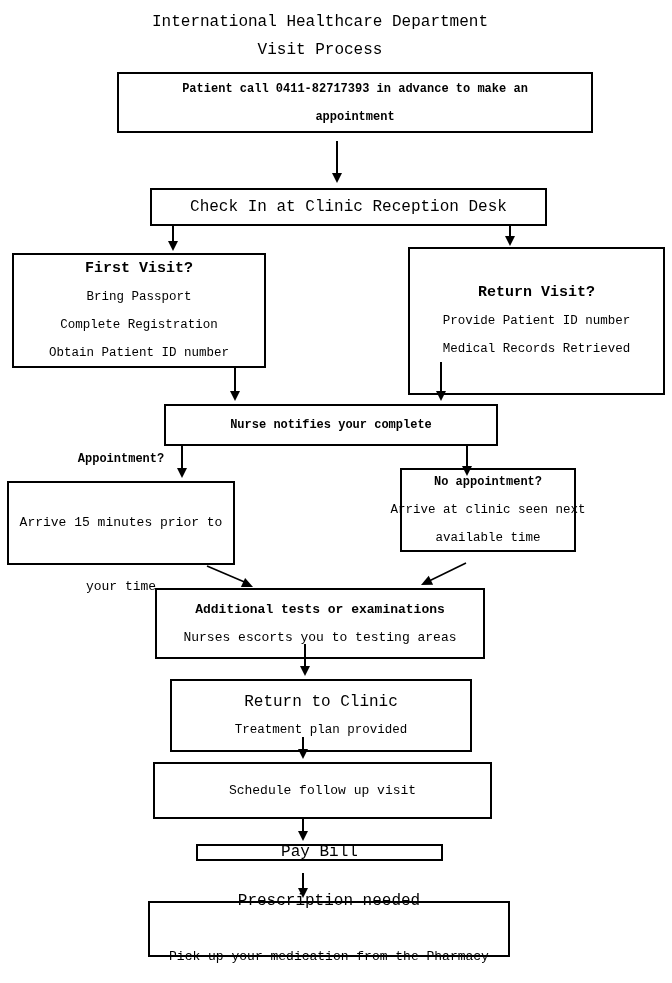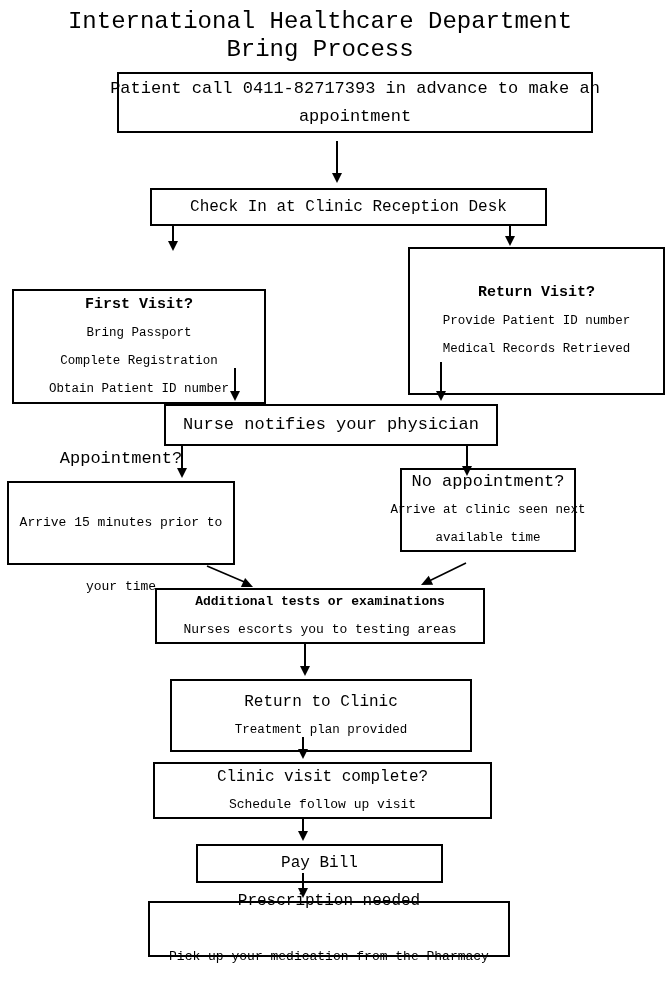--- a/index.html
+++ b/index.html
@@ -3,30 +3,30 @@
 <meta charset="utf-8">
 <style>
   html, body { margin:0; padding:0; background:#ffffff; }
   .canvas {
     position:relative; width:672px; height:983px; background:#ffffff;
     font-family:"Liberation Mono","DejaVu Sans Mono",monospace; color:#000000;
     overflow:hidden;
   }
   .title {
     position:absolute; left:0; top:8px; width:640px; text-align:center;
-    font-size:24px; line-height:28px; white-space:nowrap;
+    font-size:16px; line-height:28px; white-space:nowrap;
   }
   .node {
     position:absolute; box-sizing:border-box; border:2px solid #000000;
     background:#ffffff; display:flex; flex-direction:column;
     justify-content:center; align-items:center; text-align:center;
   }
   .node > div { line-height:28px; white-space:nowrap; }
   .call-line { line-height:27px; }
-  .h-sm  { font-weight:normal; font-size:17px;text-align:right; }
+  .h-sm  { font-weight:bold; font-size:12px;text-align:right; }
   .h-md  { font-weight:bold; font-size:15px; }
   .h-xs  { font-weight:bold; font-size:13px; }
   .h-lg  { font-size:16px; }
   .body    { font-size:13px; }
   .body-sm { font-size:12.5px; }
   .varrow { position:absolute; }
   .varrow .shaft { position:absolute; top:0; left:50%; margin-left:-1px; width:2px; background:#000000; }
   .varrow .tip {
     position:absolute; bottom:0; left:50%; margin-left:-5px; width:0; height:0;
     border-left:5px solid transparent; border-right:5px solid transparent;
@@ -34,77 +34,76 @@
   }
   svg.diag { position:absolute; left:0; top:0; pointer-events:none; }
 </style>
 </head>
 <body>
 
 <div class="canvas">
 
   <div class="title">
     <div>International Healthcare Department</div>
-    <div>Bring Process</div>
+    <div>Visit Process</div>
   </div>
 
   <div class="node" style="left:117px; top:72px; width:476px; height:61px;">
     <div class="h-sm call-line">Patient call 0411-82717393 in advance to make an</div>
     <div class="h-sm call-line">appointment</div>
   </div>
 
   <div class="node" style="left:150px; top:188px; width:397px; height:38px;text-align:right;">
     <div class="h-lg">Check In at Clinic Reception Desk</div>
   </div>
 
-  <div class="node" style="left:12px; top:253px; width:254px; height:115px;margin-top:36px;">
+  <div class="node" style="left:12px; top:253px; width:254px; height:115px;">
     <div class="h-md">First Visit?</div>
     <div class="body-sm">Bring Passport</div>
     <div class="body-sm">Complete Registration</div>
     <div class="body-sm">Obtain Patient ID number</div>
   </div>
 
   <div class="node" style="left:408px; top:247px; width:257px; height:148px;">
     <div class="h-md">Return Visit?</div>
     <div class="body-sm">Provide Patient ID number</div>
     <div class="body-sm">Medical Records Retrieved</div>
   </div>
 
   <div class="node" style="left:164px; top:404px; width:334px; height:42px;">
-    <div class="h-sm">Nurse notifies your physician</div>
+    <div class="h-sm">Nurse notifies your complete</div>
   </div>
 
   <div class="node" style="left:7px; top:481px; width:228px; height:84px;gap:36px;">
     <div class="h-sm">Appointment?</div>
     <div class="body">Arrive 15 minutes prior to</div>
     <div class="body">your time</div>
   </div>
 
   <div class="node" style="left:400px; top:468px; width:176px; height:84px;">
     <div class="h-sm">No appointment?</div>
     <div class="body-sm">Arrive at clinic seen next</div>
     <div class="body-sm">available time</div>
   </div>
 
-  <div class="node" style="left:155px; top:588px; width:330px; height:56px;">
+  <div class="node" style="left:155px; top:588px; width:330px; height:71px;">
     <div class="h-xs">Additional tests or examinations</div>
     <div class="body">Nurses escorts you to testing areas</div>
   </div>
 
   <div class="node" style="left:170px; top:679px; width:302px; height:73px;">
     <div class="h-lg">Return to Clinic</div>
     <div class="body-sm">Treatment plan provided</div>
   </div>
 
   <div class="node" style="left:153px; top:762px; width:339px; height:57px;">
-    <div class="h-lg">Clinic visit complete?</div>
     <div class="body">Schedule follow up visit</div>
   </div>
 
-  <div class="node" style="left:196px; top:844px; width:247px; height:39px;">
+  <div class="node" style="left:196px; top:844px; width:247px; height:17px;">
     <div class="h-lg" style="line-height:25px;">Pay Bill</div>
   </div>
 
   <div class="node" style="left:148px; top:901px; width:362px; height:56px;gap:28px;">
     <div class="h-lg">Prescription needed</div>
     <div class="body">Pick up your medication from the Pharmacy</div>
   </div>
 
   <div class="varrow" style="left:332px; top:141px; width:10px; height:42px;">
     <div class="shaft" style="height:33px;"></div>

